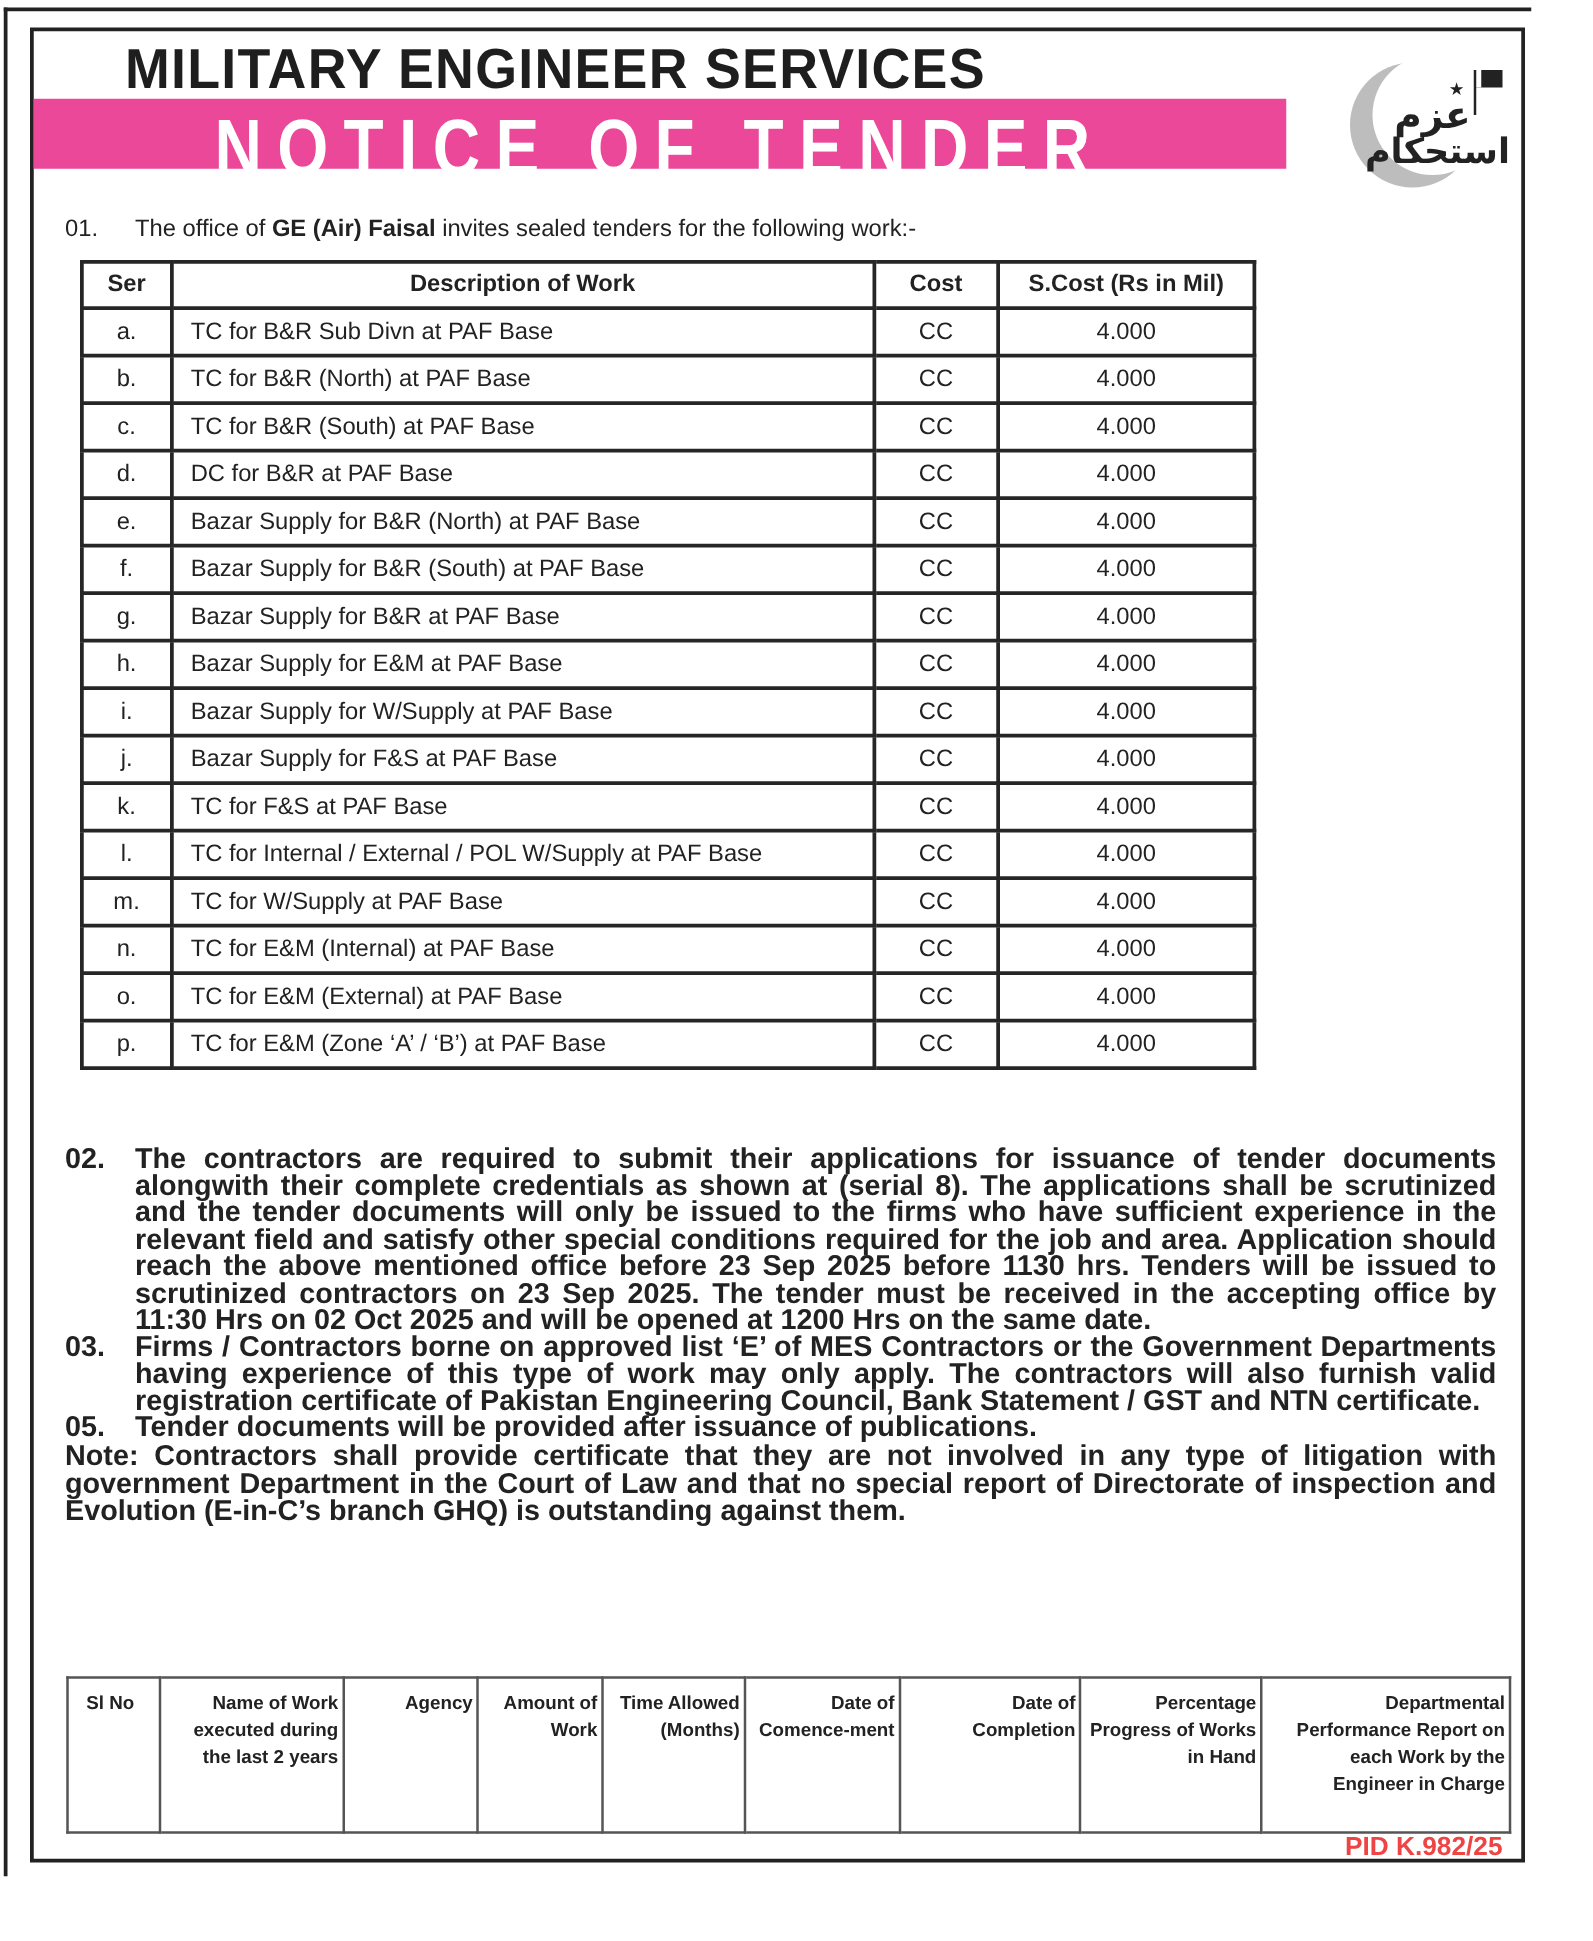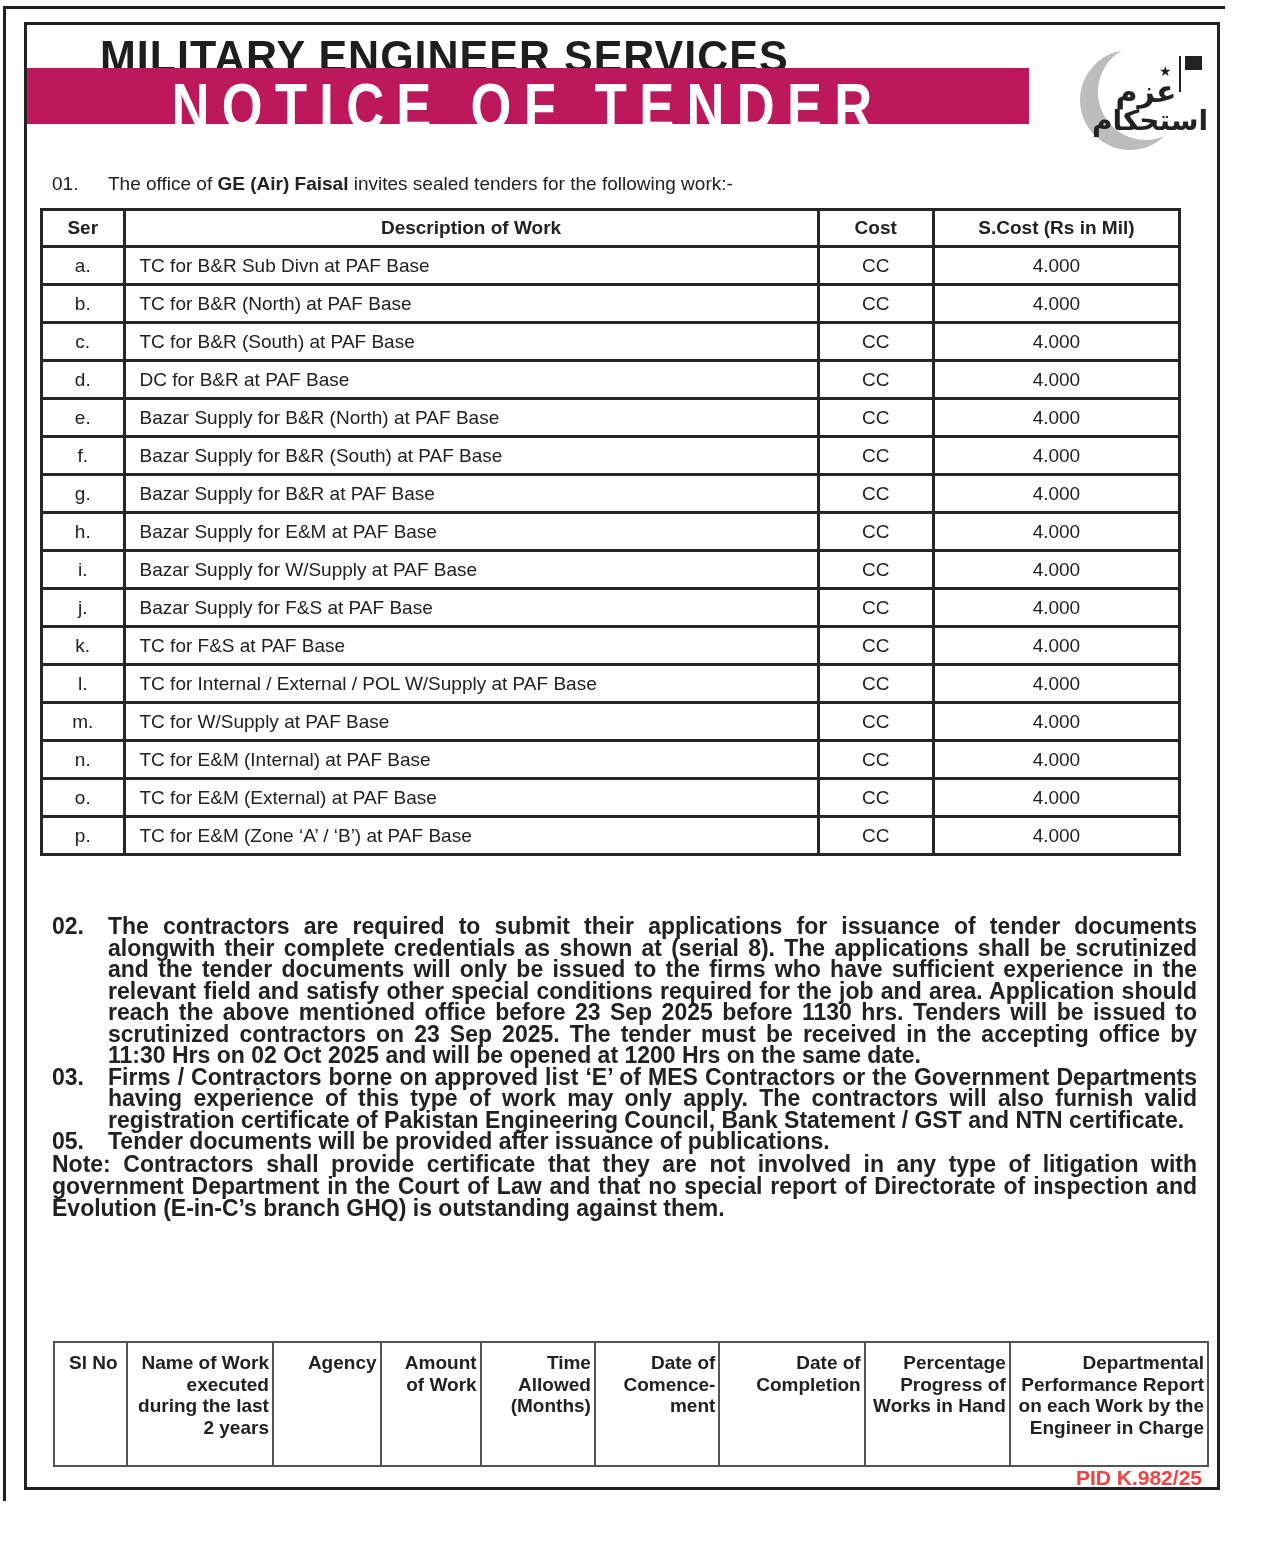--- a/index.html
+++ b/index.html
@@ -1,37 +1,37 @@
 <!DOCTYPE html>
 <html><head>
 <meta charset="utf-8">
 <style>
   html, body { margin:0; padding:0; background:#fff; }
   body { width:1274px; height:1553px; position:relative; font-family:"Liberation Sans", sans-serif; color:#222; overflow:hidden; }
   .outer-line-top { position:absolute; left:3px; top:6px; width:1222px; height:3px; background:#222; }
   .outer-line-left { position:absolute; left:3px; top:6px; width:3px; height:1495px; background:#222; }
   .frame { position:absolute; left:24px; top:22px; width:1196px; height:1468px; border:3px solid #222; box-sizing:border-box; }
   .header-title { position:absolute; left:100px; top:32px; width:900px; font-size:43px; font-weight:bold; letter-spacing:1px; color:#1e1e1e; font-family:"Liberation Sans", sans-serif; transform:scaleY(1.05); }
-  .band { position:absolute; left:27px; top:68px; width:1002px; height:56px; background:#be185d; }
+  .band { position:absolute; left:27px; top:79px; width:1002px; height:56px; background:#ec4899; }
   .band-text { position:absolute; left:0; right:0; top:2px; text-align:center; color:#fff; font-size:64px; font-weight:bold; letter-spacing:15px; font-family:"Liberation Sans Narrow","Liberation Sans", sans-serif; transform:scaleX(0.82); transform-origin:center; }
   .logo { position:absolute; left:1068px; top:44px; width:140px; height:108px; }
   .intro { position:absolute; left:52px; top:173px; font-size:19px; }
   .intro b { font-weight:bold; }
-  table.works { position:absolute; left:40px; top:208px; width:1141px; border-collapse:collapse; font-size:19px; }
+  table.works { position:absolute; left:64px; top:208px; width:941px; border-collapse:collapse; font-size:19px; }
   table.works th, table.works td { border:3px solid #262626; height:35px; padding:0; }
   table.works th { font-weight:bold; font-size:19px; height:34px; }
   table.works td.ser, table.works td.code, table.works td.cost { text-align:center; }
   table.works td.desc { padding-left:14px; }
   .col-ser { width:80px; } .col-desc { width:697px; } .col-code { width:113px; } .col-cost { width:245px; }
   .paras { position:absolute; left:52px; top:916px; width:1145px; font-size:23px; line-height:21.5px;font-weight:bold; }
   .para { display:flex; }
   .para .num { width:56px; flex:none; }
   .para .txt { flex:1; text-align:justify; }
   .note { text-align:justify; line-height:22px; }
-  table.cred { position:absolute; left:53px; top:1341px; width:1156px; border-collapse:collapse; font-size:19px; font-weight:bold; }
+  table.cred { position:absolute; left:53px; top:1341px; width:1156px; border-collapse:collapse; font-size:15px; font-weight:bold; }
   table.cred th { border:2px solid #555; vertical-align:top; text-align:right; padding:9px 3px 6px 3px; height:107px; line-height:21.5px; font-weight:bold; }
   table.cred th.first { text-align:left; padding-left:14px; }
   .pid { position:absolute; right:72px; top:1466px; font-size:21px; font-weight:bold; color:#ef4444; }
   .w1{width:58px}.w2{width:146px}.w3{width:104px}.w4{width:95px}.w5{width:110px}.w6{width:120px}.w7{width:142px}.w8{width:142px}.w9{width:200px}
 </style>
 </head>
 <body>
 
 <div class="outer-line-top"></div>
 <div class="outer-line-left"></div>

